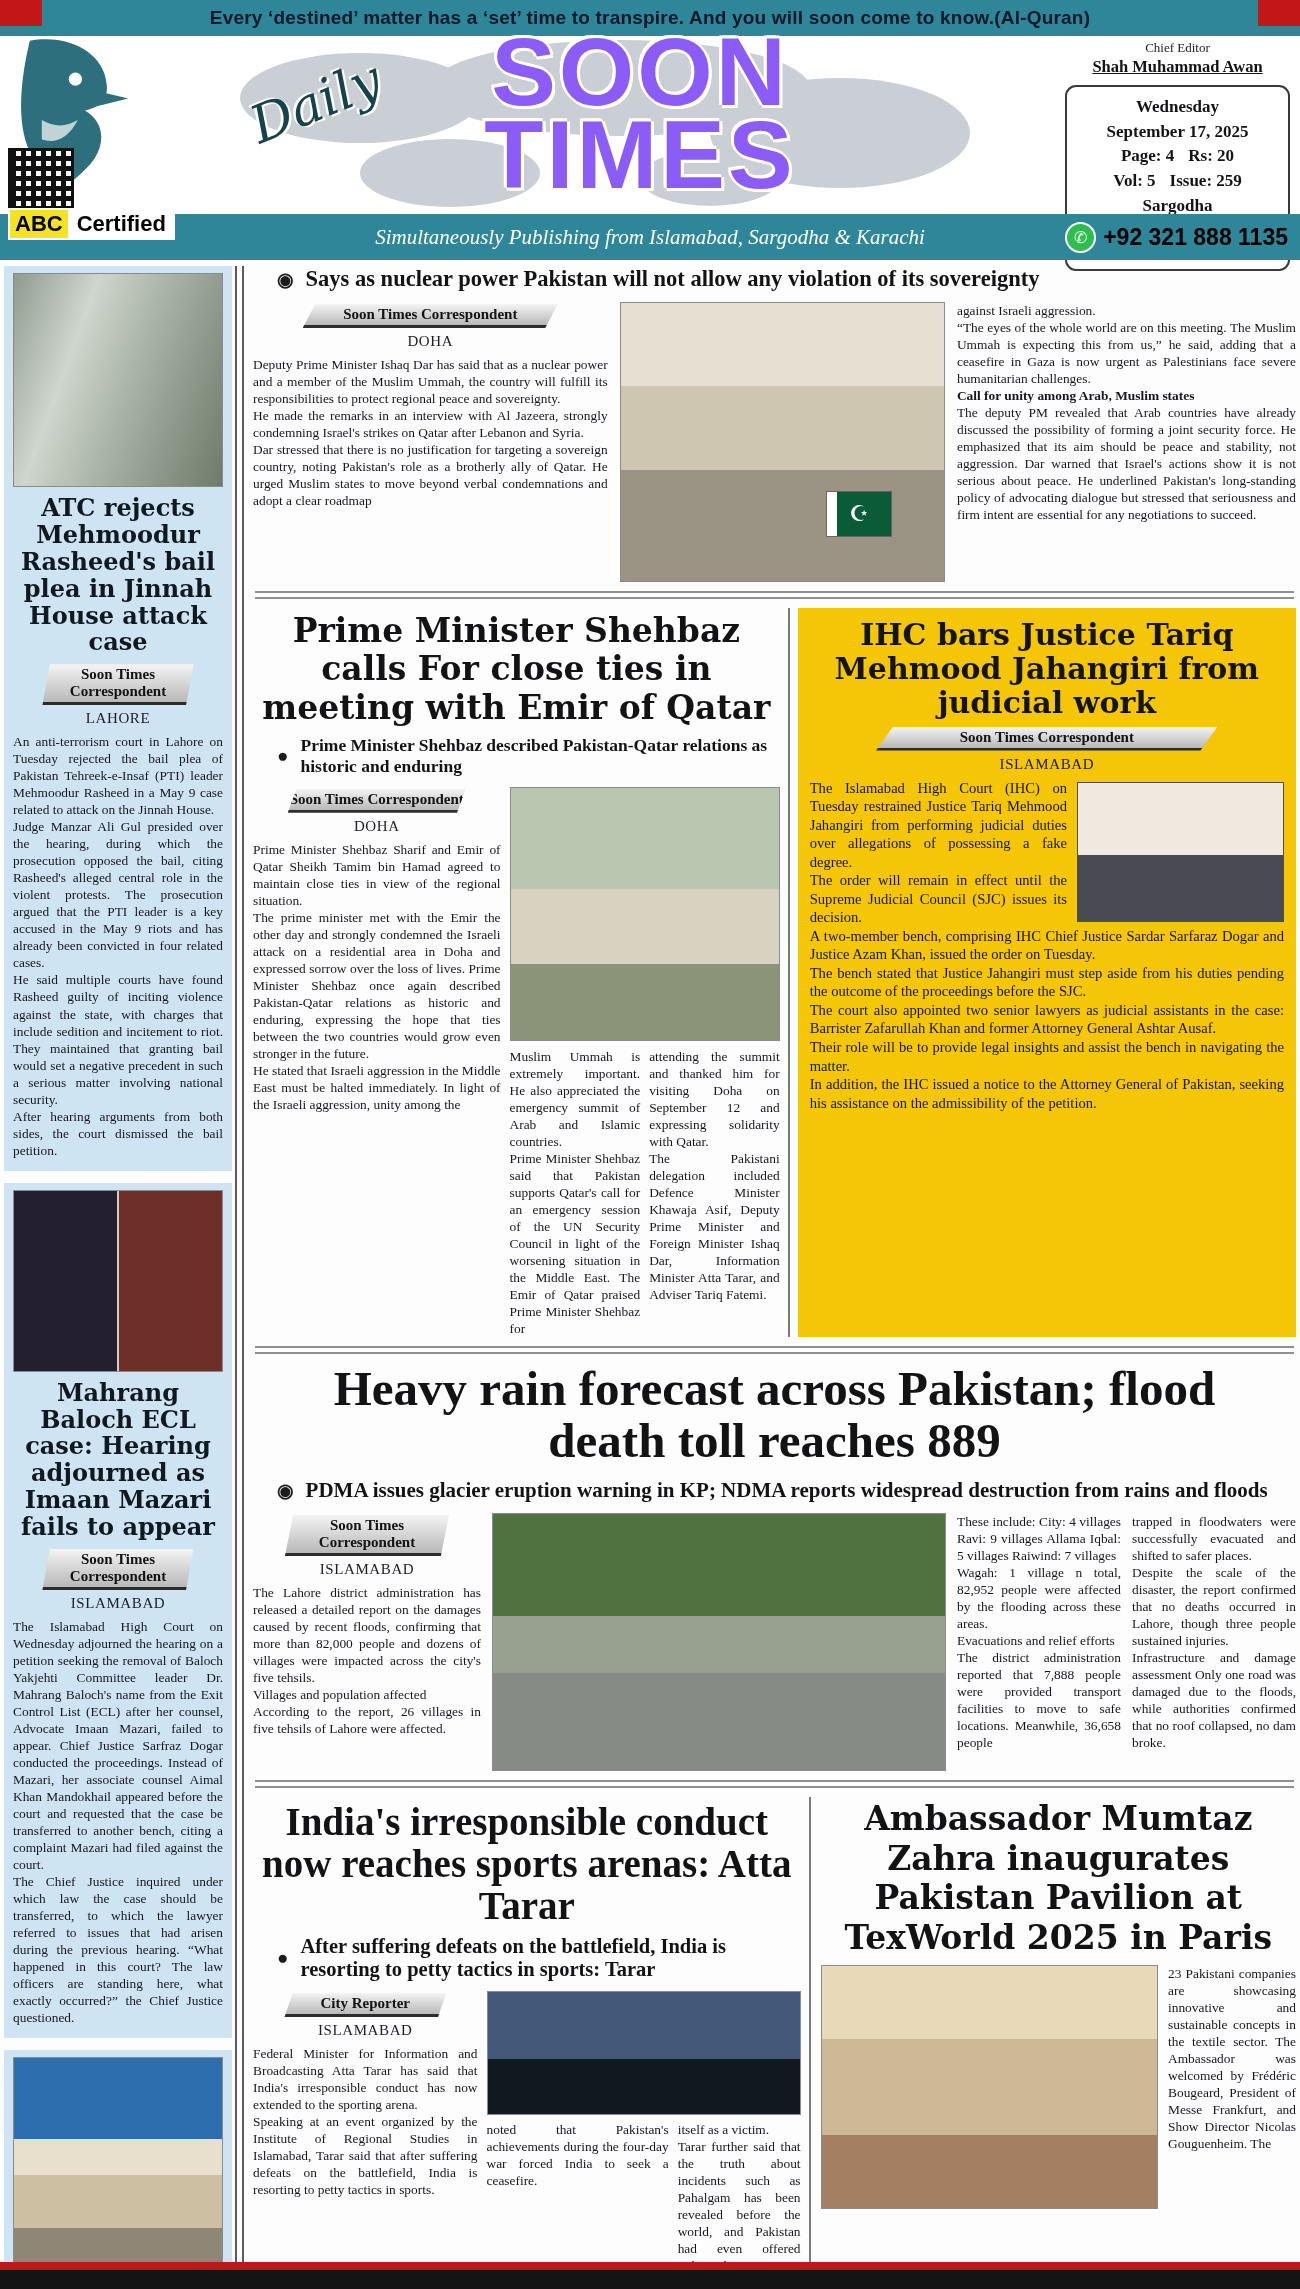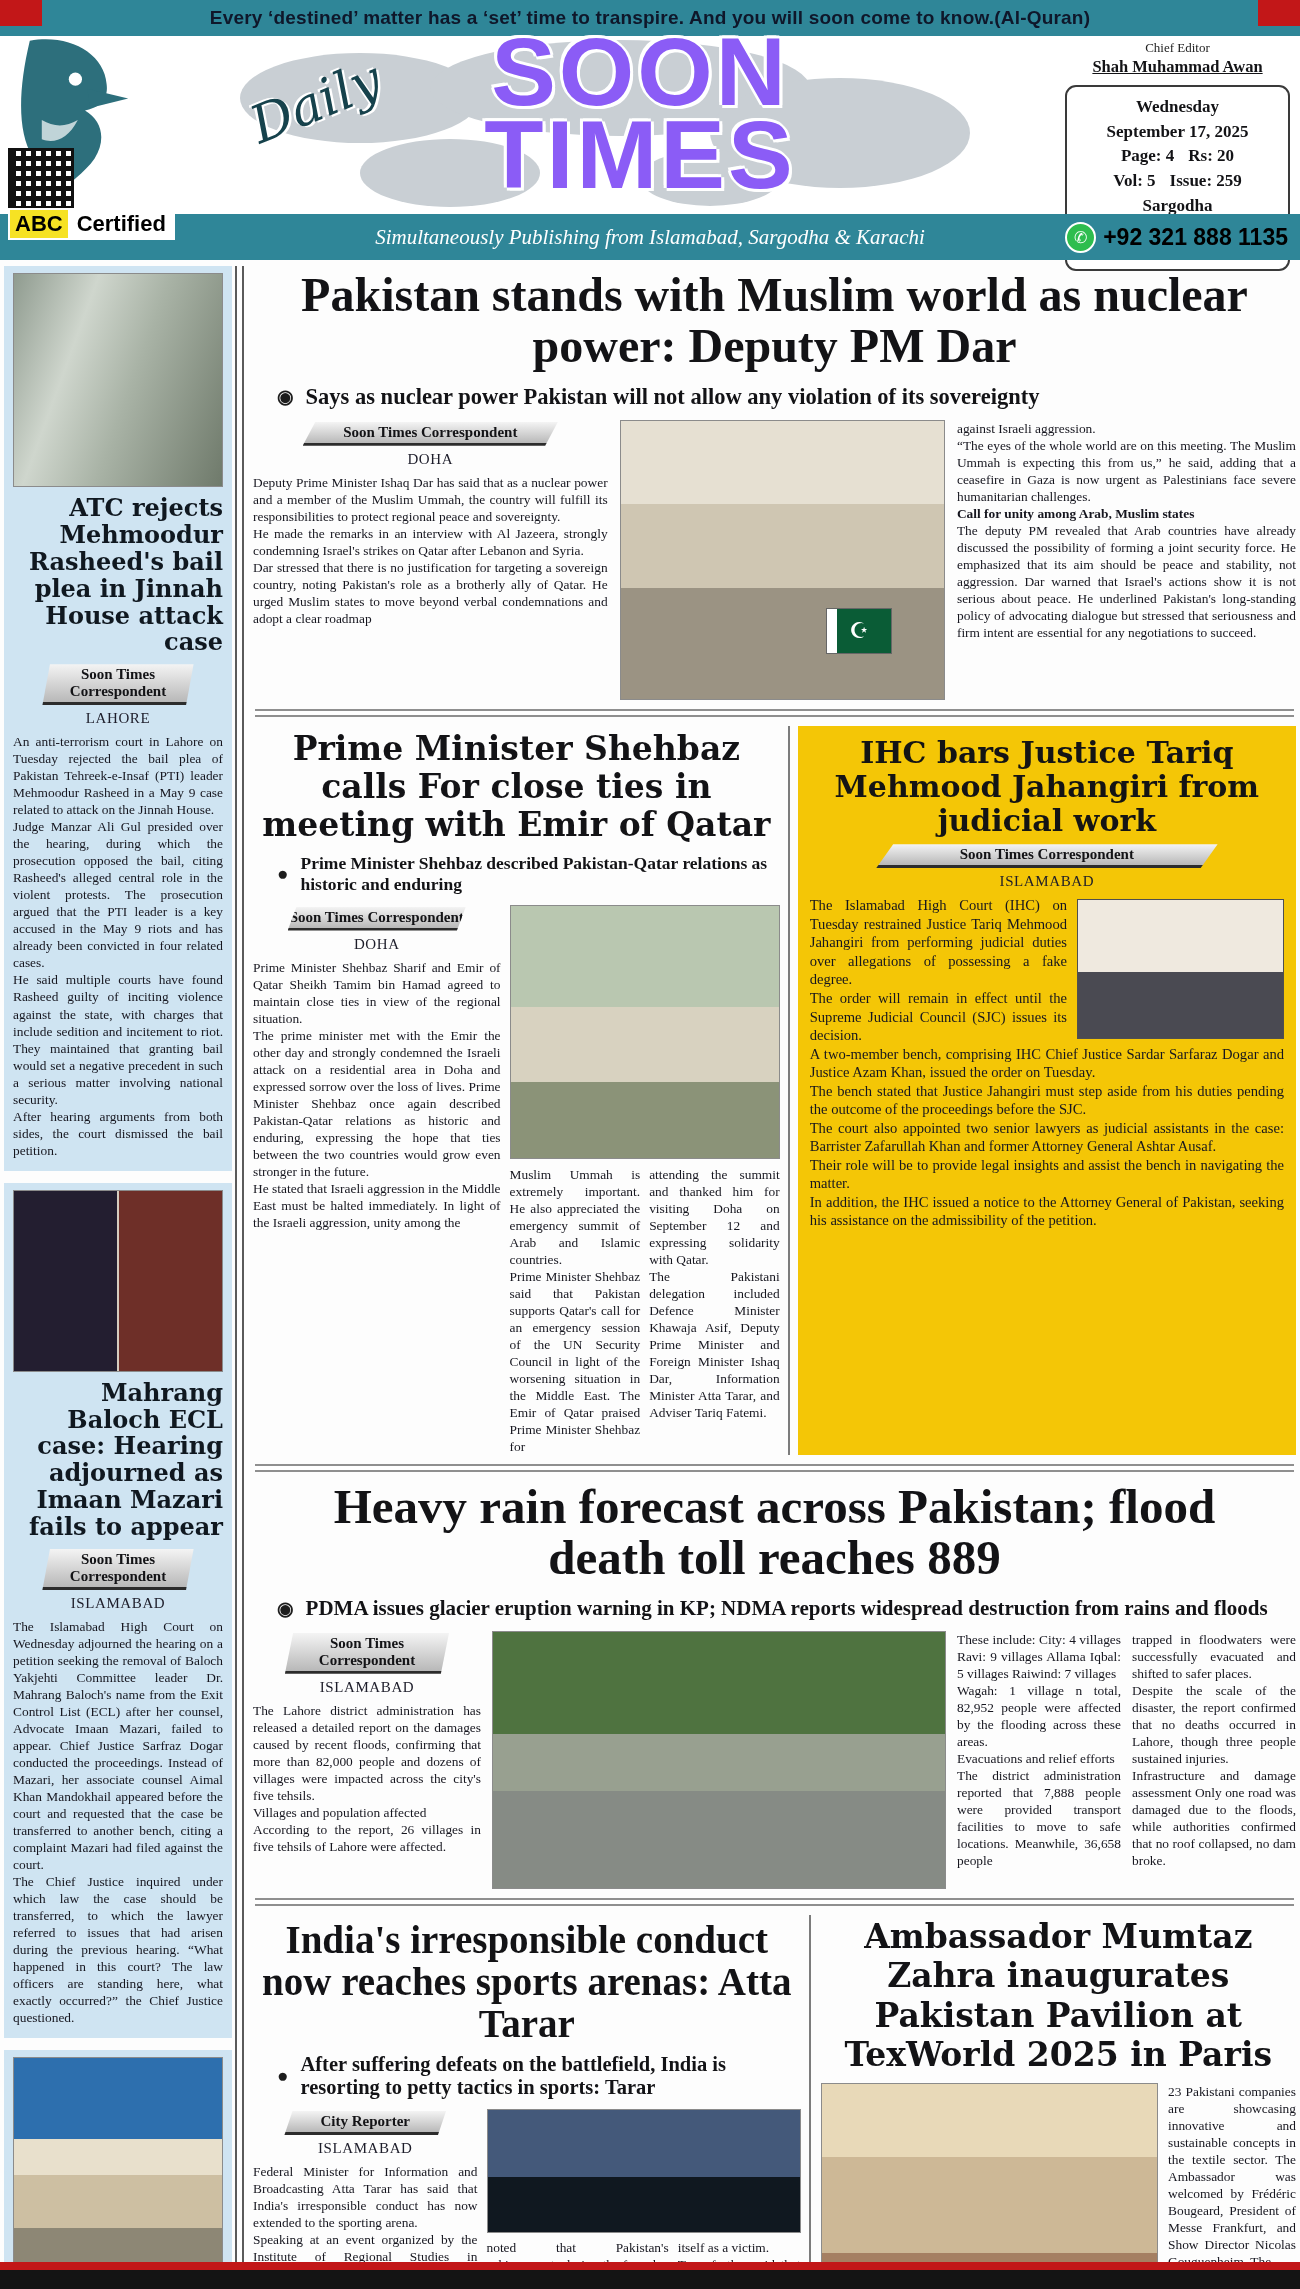--- a/index.html
+++ b/index.html
@@ -61,21 +61,21 @@
 
   
   .content{display:flex;padding:6px 4px 0 4px;}
   .vline{width:5px;border-left:2px solid #5a5a5a;border-right:2px solid #5a5a5a;margin:0 3px;}
   .sidebar{width:228px;display:flex;flex-direction:column;gap:12px;}
   .main{flex:1;min-width:0;padding-left:6px;}
 
   
   .card{background:#cfe4f2;padding:7px 9px 12px;}
   .card-photo{height:212px;margin-bottom:8px;}
-  .card-h{font-family:"DejaVu Serif",serif;font-weight:bold;font-size:24px;line-height:1.12;text-align:right;margin:4px 0 8px;color:#101820;}
+  .card-h{font-family:"DejaVu Serif",serif;font-weight:bold;font-size:24px;line-height:1.12;text-align:center;margin:4px 0 8px;color:#101820;}
 
   
   .lead-h{font-size:48px;font-weight:bold;text-align:center;line-height:1.06;margin:4px 30px 12px;}
   .subhead{display:flex;align-items:center;gap:12px;font-weight:bold;margin:0 0 10px 24px;}
   .subhead .bullet{font-size:19px;color:#1c1c1c;}
   .lead-sub{font-size:22.5px;}
   .lead-row{display:flex;gap:12px;}
   .lead-c1{width:34%;}
   .lead-photo{width:31%;height:278px;align-self:flex-start;
               background:linear-gradient(180deg,#e6e0d2 0 30%,#cfc6b2 30% 60%,#9b9383 60% 100%);}
@@ -238,21 +238,20 @@
         <div class="card-h">SC upholds life sentence of man convicted for killing in-laws</div>
 
       </div>
     </div>
 
     <div class="vline"></div>
 
     <div class="main">
 
       <div>
-        <div class="lead-h">Pakistan stands with Muslim world as nuclear power: Deputy PM Dar</div>
         <div class="subhead">
           <span class="bullet">◉</span>
           <span class="lead-sub">Says as nuclear power Pakistan will not allow any violation of its sovereignty</span>
         </div>
         <div class="lead-row">
           <div class="lead-c1">
             <div class="ctag">Soon Times Correspondent</div>
             <div class="dateline">DOHA</div>
             <div class="body">
               <p>Deputy Prime Minister Ishaq Dar has said that as a nuclear power and a member of the Muslim Ummah, the country will fulfill its responsibilities to protect regional peace and sovereignty.</p>

